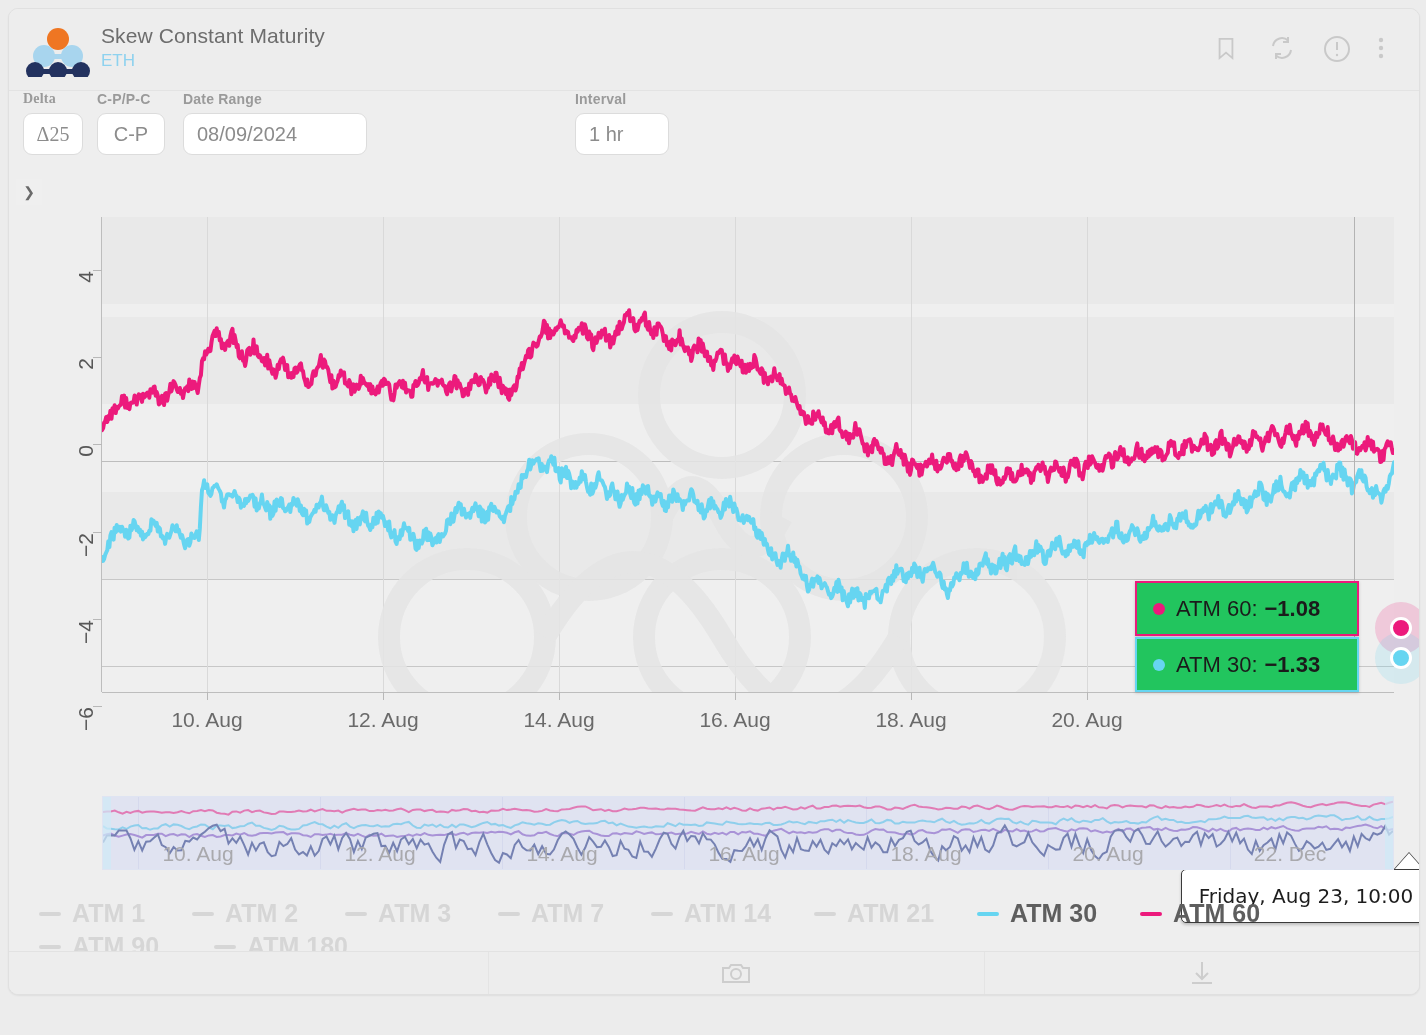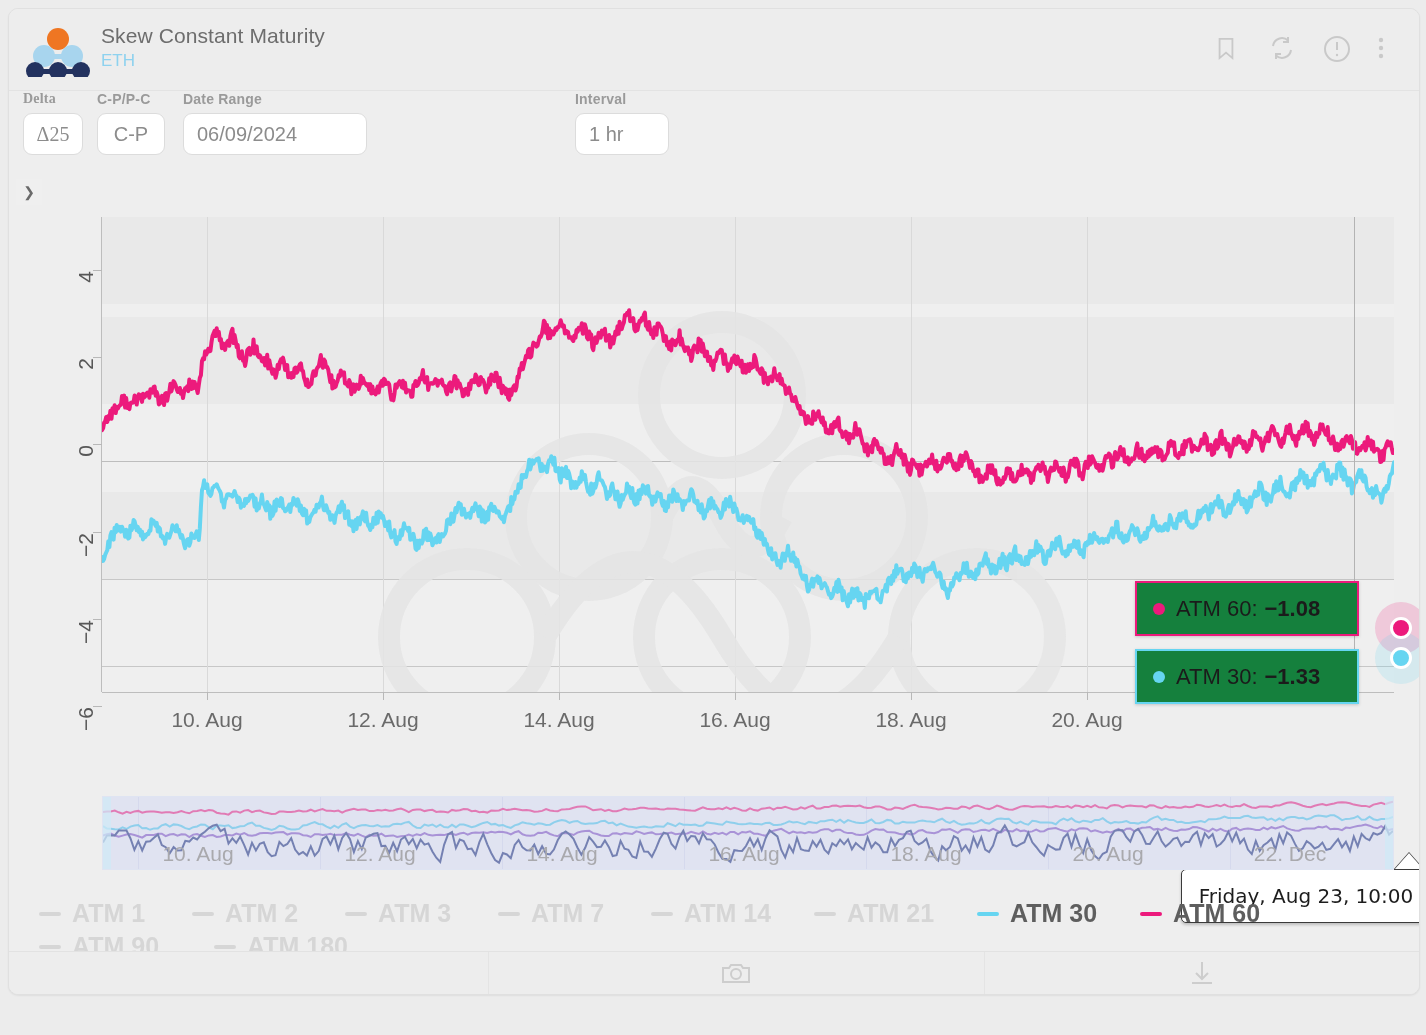--- a/index.html
+++ b/index.html
@@ -121,31 +121,31 @@
   .xaxis-line{position:absolute;left:0;top:0;width:100%;height:1px;background:#bdbdbd;}
   .xtick{position:absolute;top:0;}
   .xtick .tk{position:absolute;left:0;top:0;width:1px;height:8px;background:#b8b8b8;}
   .xtick .tl{
     position:absolute;left:0;top:16px;transform:translateX(-50%);
     font-size:21px;color:#6a6a6a;white-space:nowrap;
   }
 
   
   .tt{
-    position:absolute;background:#15803d;
+    position:absolute;background:#22c55e;
     display:flex;align-items:center;
     font-size:22px;color:#1b1b1b;
     padding:0 16px;box-sizing:border-box;height:55px;
     box-shadow:0 1px 3px rgba(0,0,0,.18);
     white-space:nowrap;
   }
   .tt .dot{width:12px;height:12px;border-radius:50%;margin-right:11px;display:inline-block;}
   .tt .val{font-weight:bold;margin-left:7px;}
   .tt-60{left:1126px;top:404px;width:224px;border:2px solid #ec1a7c;}
-  .tt-30{left:1126px;top:460px;width:224px;border:2px solid #66d5f1;margin-top:12px;}
+  .tt-30{left:1126px;top:460px;width:224px;border:2px solid #66d5f1;}
 
   .date-tt{
     position:absolute;left:1172px;top:692px;width:248px;height:52px;
     background:#fff;border:1px solid #3a3a3a;border-radius:5px;
     display:flex;align-items:center;justify-content:center;
     font-size:20px;color:#1d1d1d;
     box-shadow:0 2px 3px rgba(0,0,0,.2);
     font-family:"DejaVu Sans", sans-serif;
   }
   .date-tt-arrow{
@@ -265,21 +265,21 @@
         <span class="lbl">Delta</span>
         <div class="field">Δ25</div>
       </div>
       <div class="ctrl ctrl-cp">
         <span class="lbl">C-P/P-C</span>
         <div class="field">C-P</div>
       </div>
       <div class="ctrl ctrl-range">
         <span class="lbl">Date Range</span>
         <div class="row">
-          <div class="field">06/09/2024</div>
+          <div class="field">08/09/2024</div>
         </div>
       </div>
       <div class="ctrl ctrl-interval">
         <span class="lbl">Interval</span>
         <div class="field">1 hr</div>
       </div>
     </div>
 
     <div class="expander">❯</div>
 

